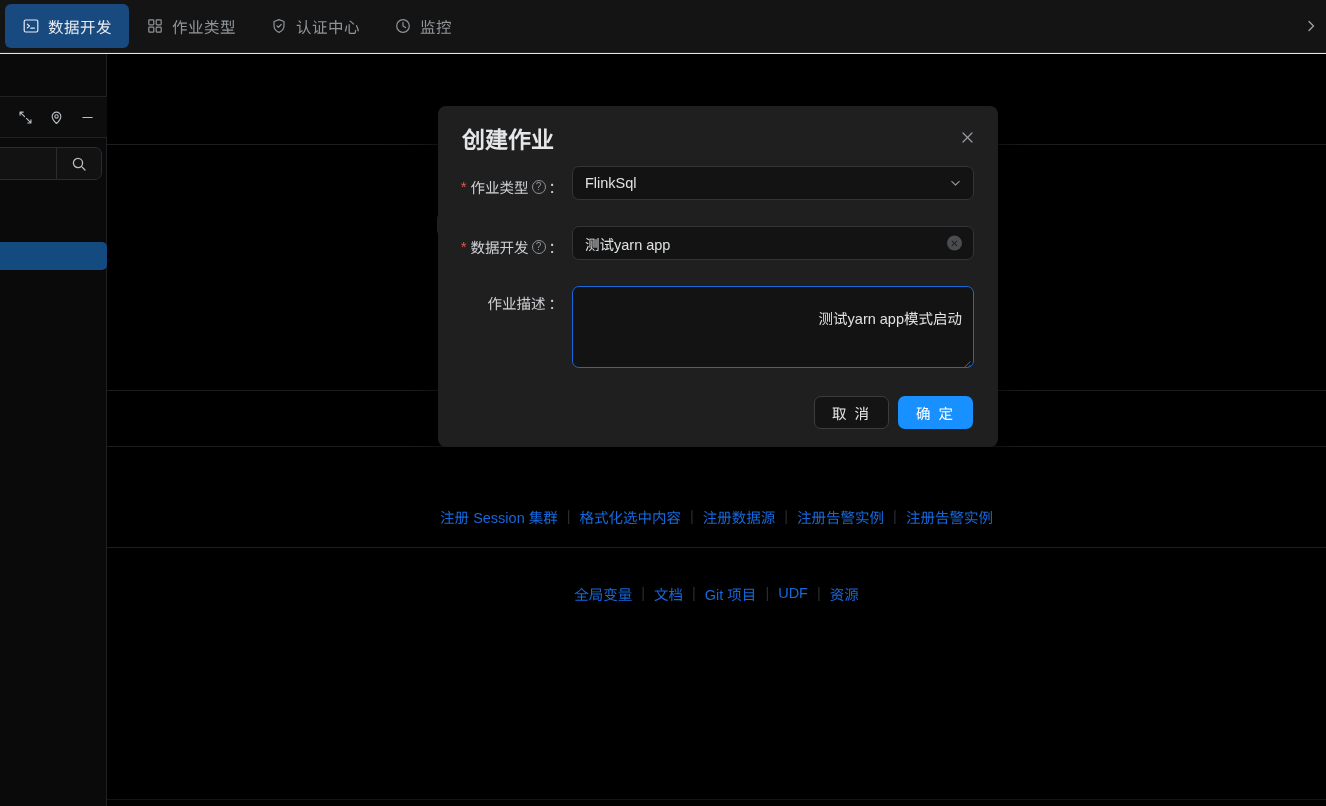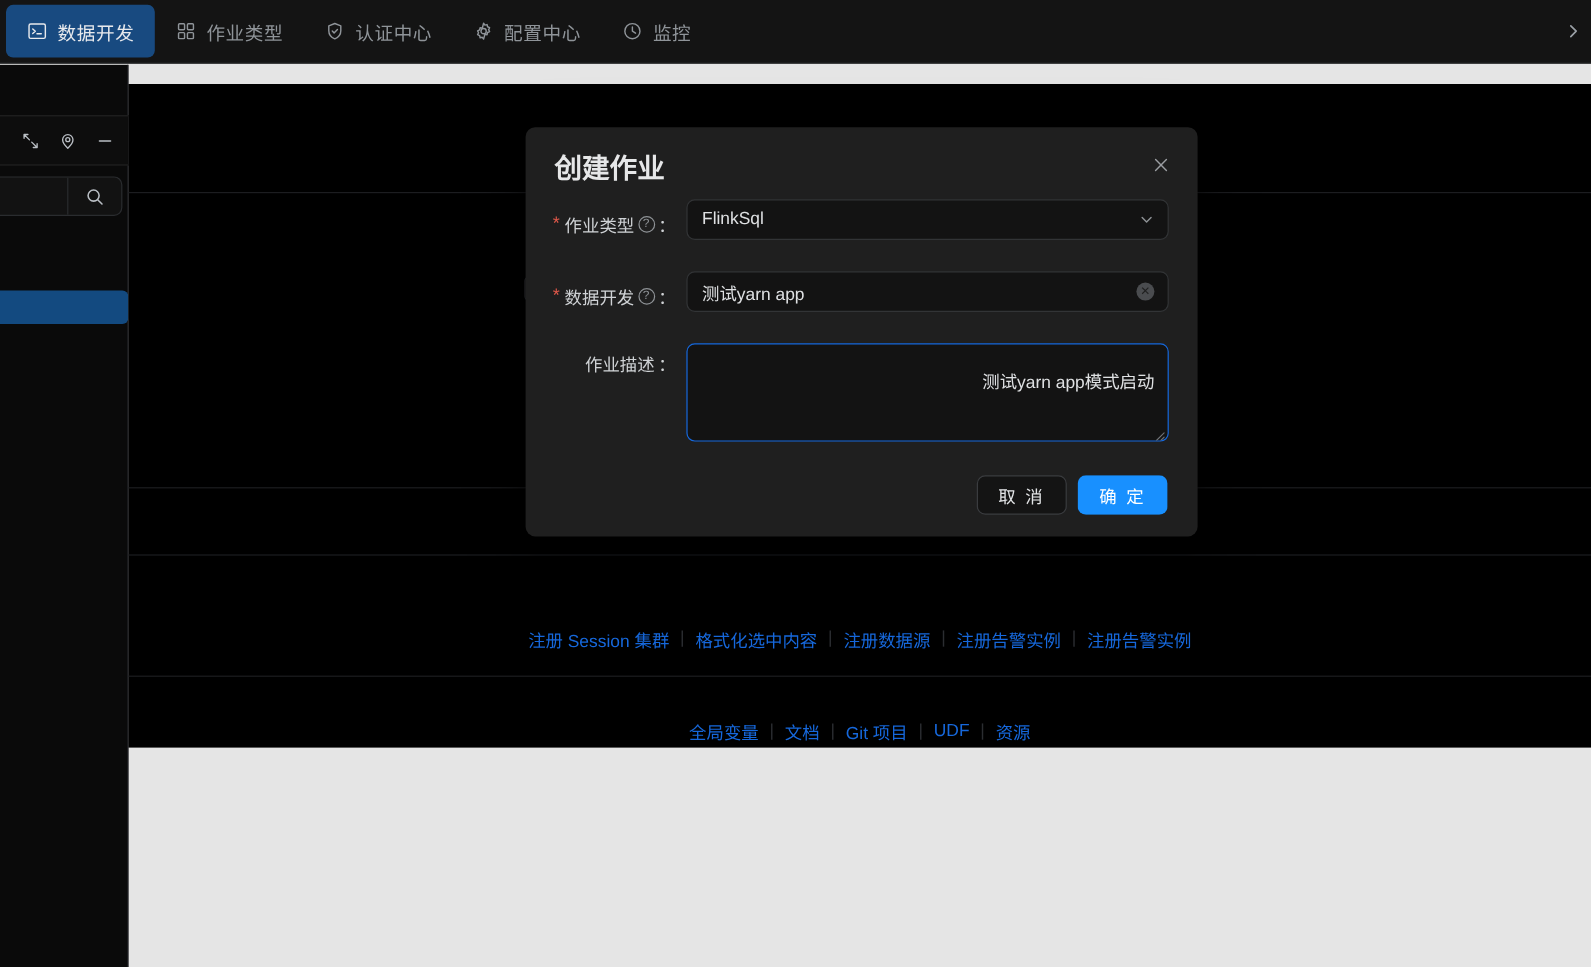--- a/index.html
+++ b/index.html
@@ -116,22 +116,22 @@
     top: 188px; left: -60px;
     width: 167px; height: 28px;
     background: #134a80;
     border-radius: 5px 5px 5px 5px;
     cursor: pointer;
   }
 
   
   .stage {
     position: absolute;
-    top: 70px; left: 107px;
-    width: 1219px; height: 553px;
+    top: 54px; left: 107px;
+    width: 1219px; height: 752px;
     background: #000000;
   }
 
   .panel-edge-top {
     position: absolute;
     top: 90px; left: 0; width: 1219px;
     border-top: 1px solid #1c1d20;
   }
   .panel-edge-a {
     position: absolute;
@@ -393,29 +393,20 @@
     <div class="nav-item">
       <span class="nav-ico">
         <svg width="16" height="16" viewBox="0 0 16 16" fill="none" stroke="currentColor" stroke-width="1.2">
           <path d="M8 1.6l5 1.9v4.1c0 3.2-2.1 5.6-5 6.8-2.9-1.2-5-3.6-5-6.8V3.5L8 1.6z" stroke-linejoin="round"></path>
           <path d="M5.9 7.9l1.5 1.5 2.8-2.9" stroke-linecap="round" stroke-linejoin="round"></path>
         </svg>
       </span>
       <span>认证中心</span>
     </div>
 
-    <div class="nav-item">
-      <span class="nav-ico">
-        <svg width="16" height="16" viewBox="0 0 16 16" fill="none" stroke="currentColor" stroke-width="1.2">
-          <circle cx="8" cy="8" r="2.2"></circle>
-          <path d="M8 1.4l1.1 1.5 1.8-.4.4 1.8 1.7.8-.8 1.6.8 1.6-1.7.8-.4 1.8-1.8-.4L8 14.6l-1.1-1.5-1.8.4-.4-1.8-1.7-.8.8-1.6-.8-1.6 1.7-.8.4-1.8 1.8.4L8 1.4z" stroke-linejoin="round"></path>
-        </svg>
-      </span>
-      <span>配置中心</span>
-    </div>
 
     <div class="nav-item">
       <span class="nav-ico">
         <svg width="16" height="16" viewBox="0 0 16 16" fill="none" stroke="currentColor" stroke-width="1.2">
           <circle cx="8" cy="8" r="6.3"></circle>
           <path d="M8 4.4V8l2.6 1.6" stroke-linecap="round" stroke-linejoin="round"></path>
         </svg>
       </span>
       <span>监控</span>
     </div>

